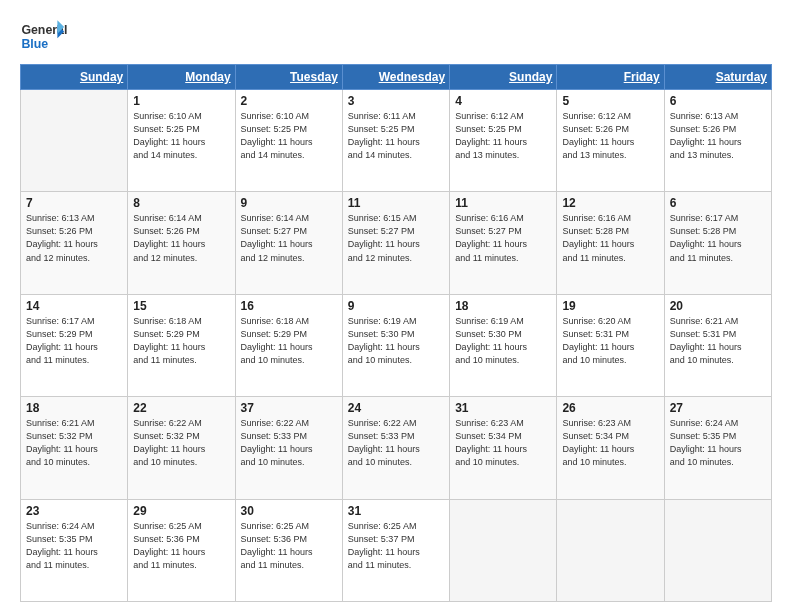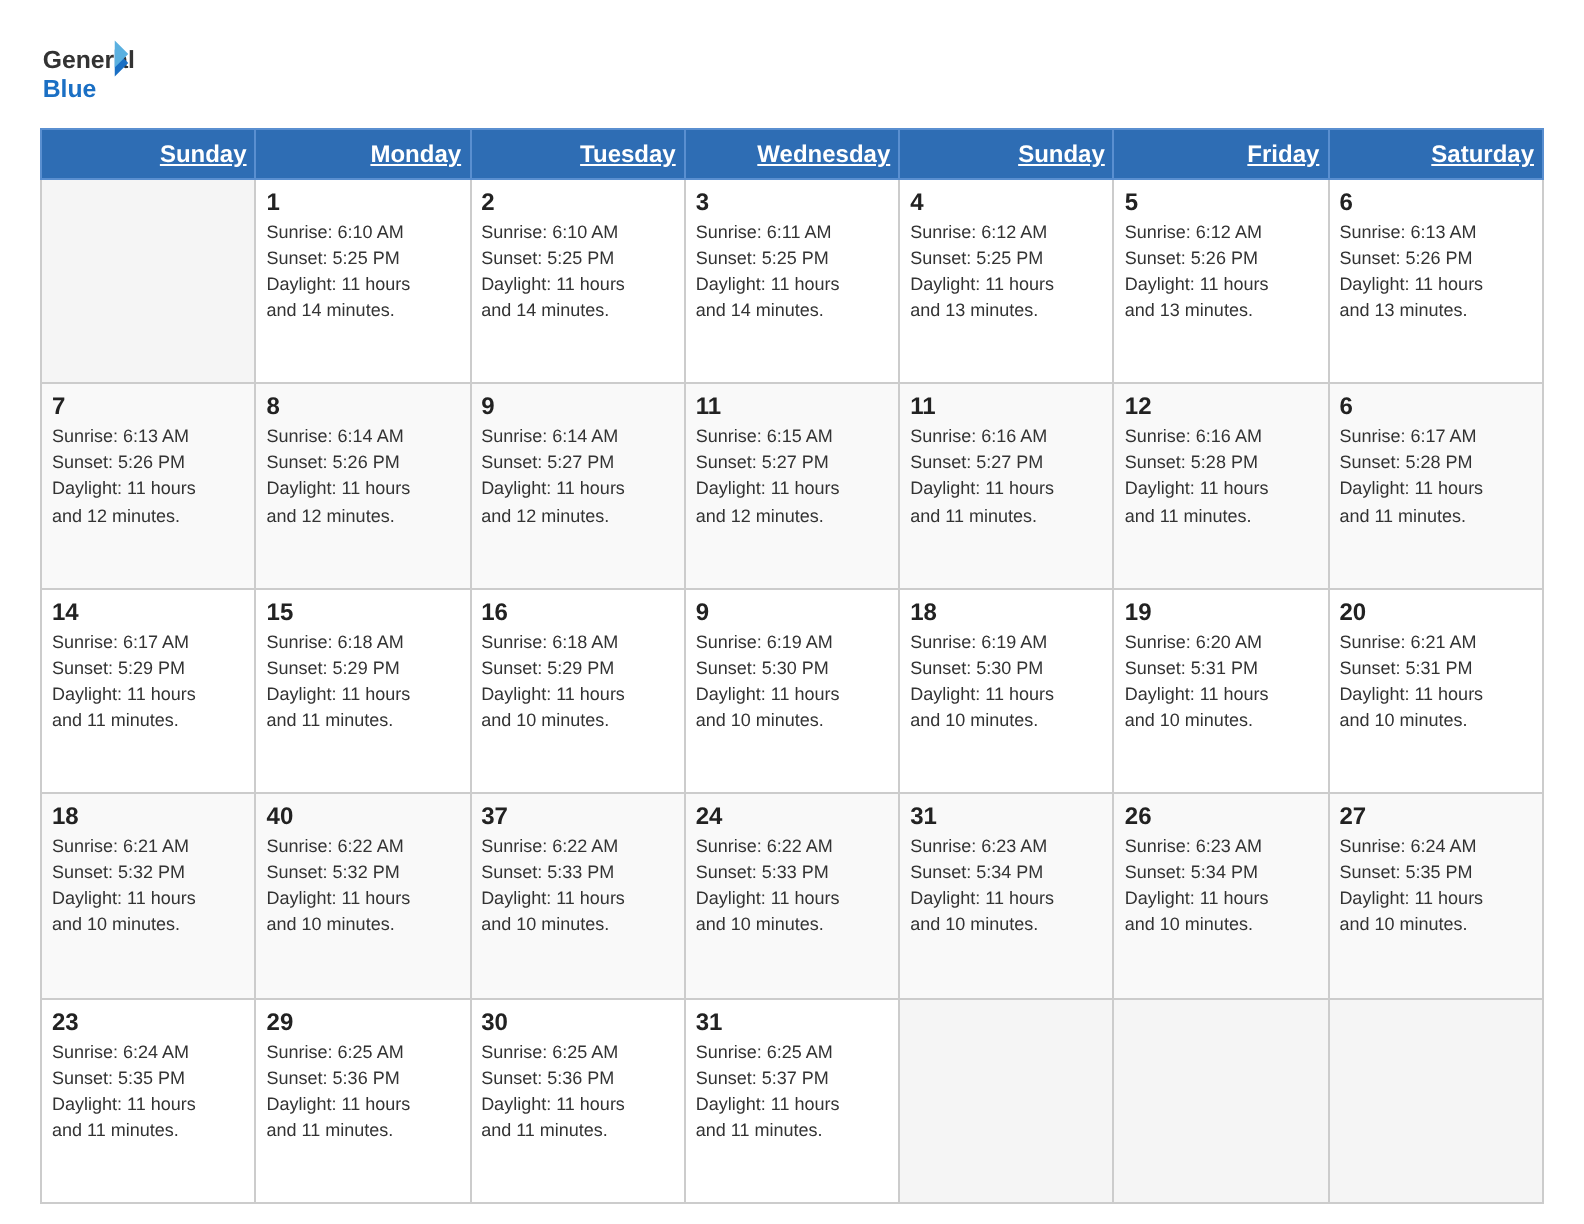--- a/index.html
+++ b/index.html
@@ -209,21 +209,21 @@
             <span class="day-num">20</span>
             <div class="day-info">Sunrise: 6:21 AM<br>Sunset: 5:31 PM<br>Daylight: 11 hours<br>and 10 minutes.</div>
           </td>
         </tr>
         <tr>
           <td>
             <span class="day-num">18</span>
             <div class="day-info">Sunrise: 6:21 AM<br>Sunset: 5:32 PM<br>Daylight: 11 hours<br>and 10 minutes.</div>
           </td>
           <td>
-            <span class="day-num">40</span>
+            <span class="day-num">22</span>
             <div class="day-info">Sunrise: 6:22 AM<br>Sunset: 5:32 PM<br>Daylight: 11 hours<br>and 10 minutes.</div>
           </td>
           <td>
             <span class="day-num">37</span>
             <div class="day-info">Sunrise: 6:22 AM<br>Sunset: 5:33 PM<br>Daylight: 11 hours<br>and 10 minutes.</div>
           </td>
           <td>
             <span class="day-num">24</span>
             <div class="day-info">Sunrise: 6:22 AM<br>Sunset: 5:33 PM<br>Daylight: 11 hours<br>and 10 minutes.</div>
           </td>

